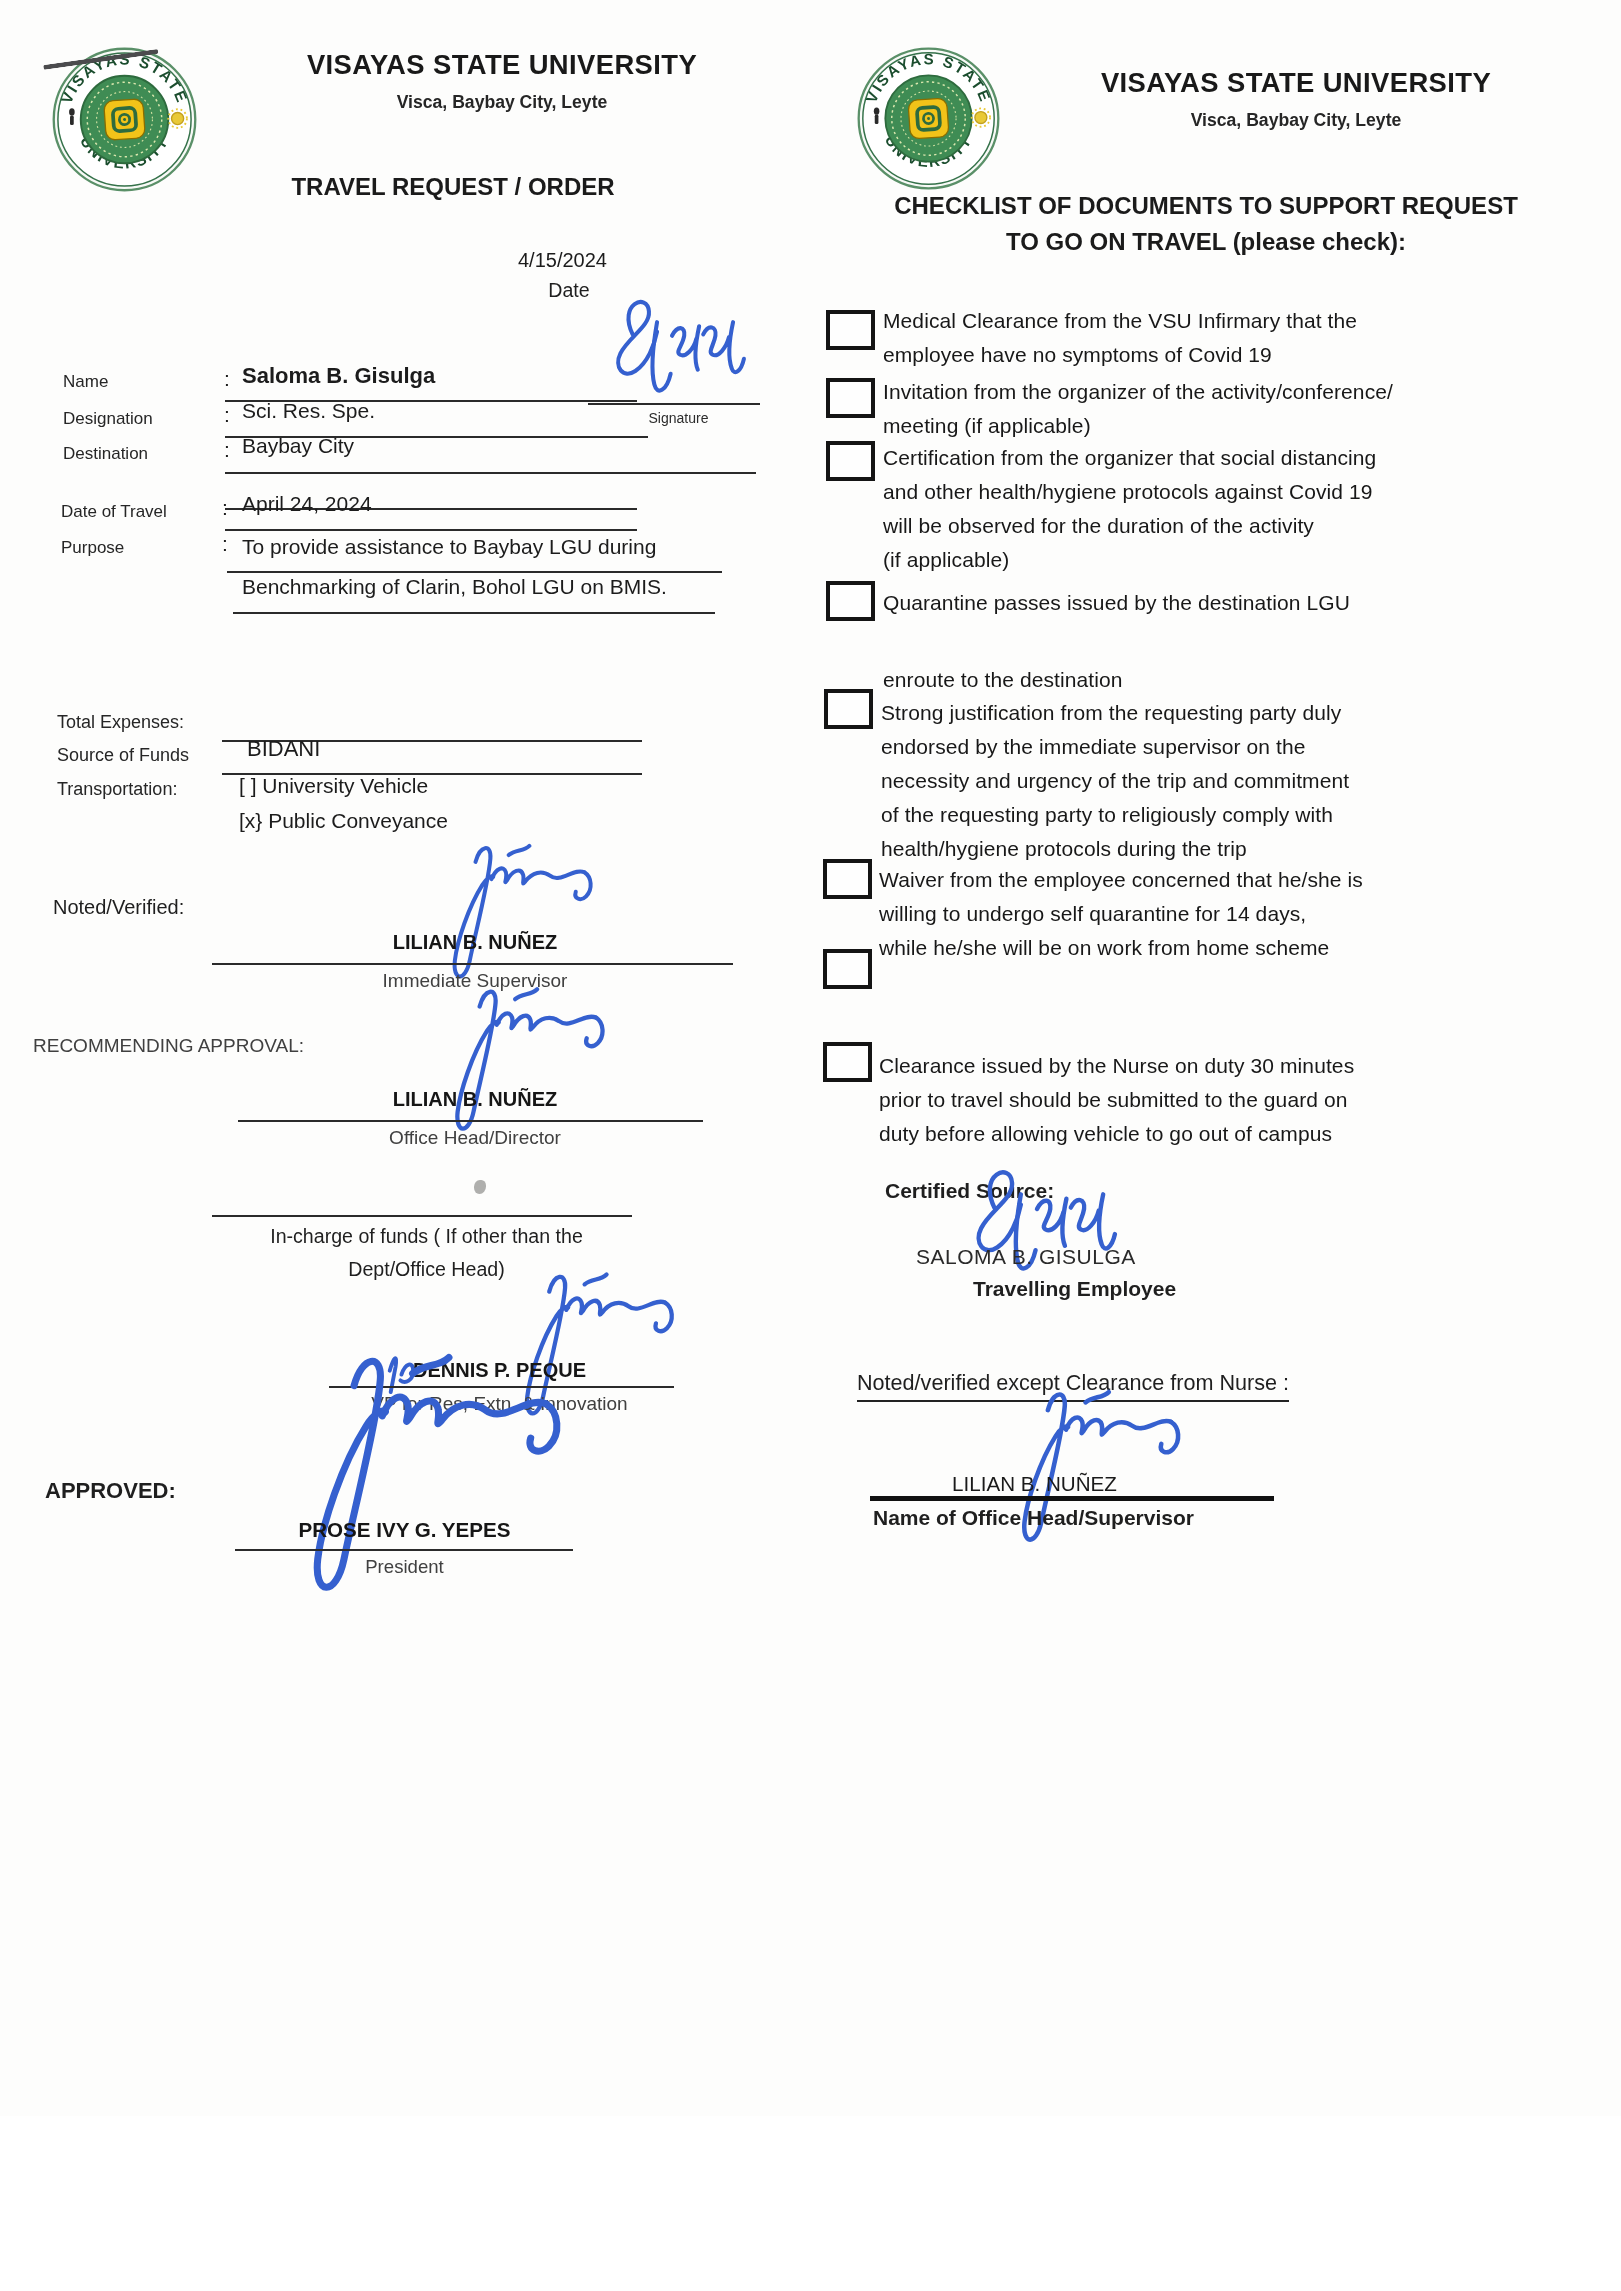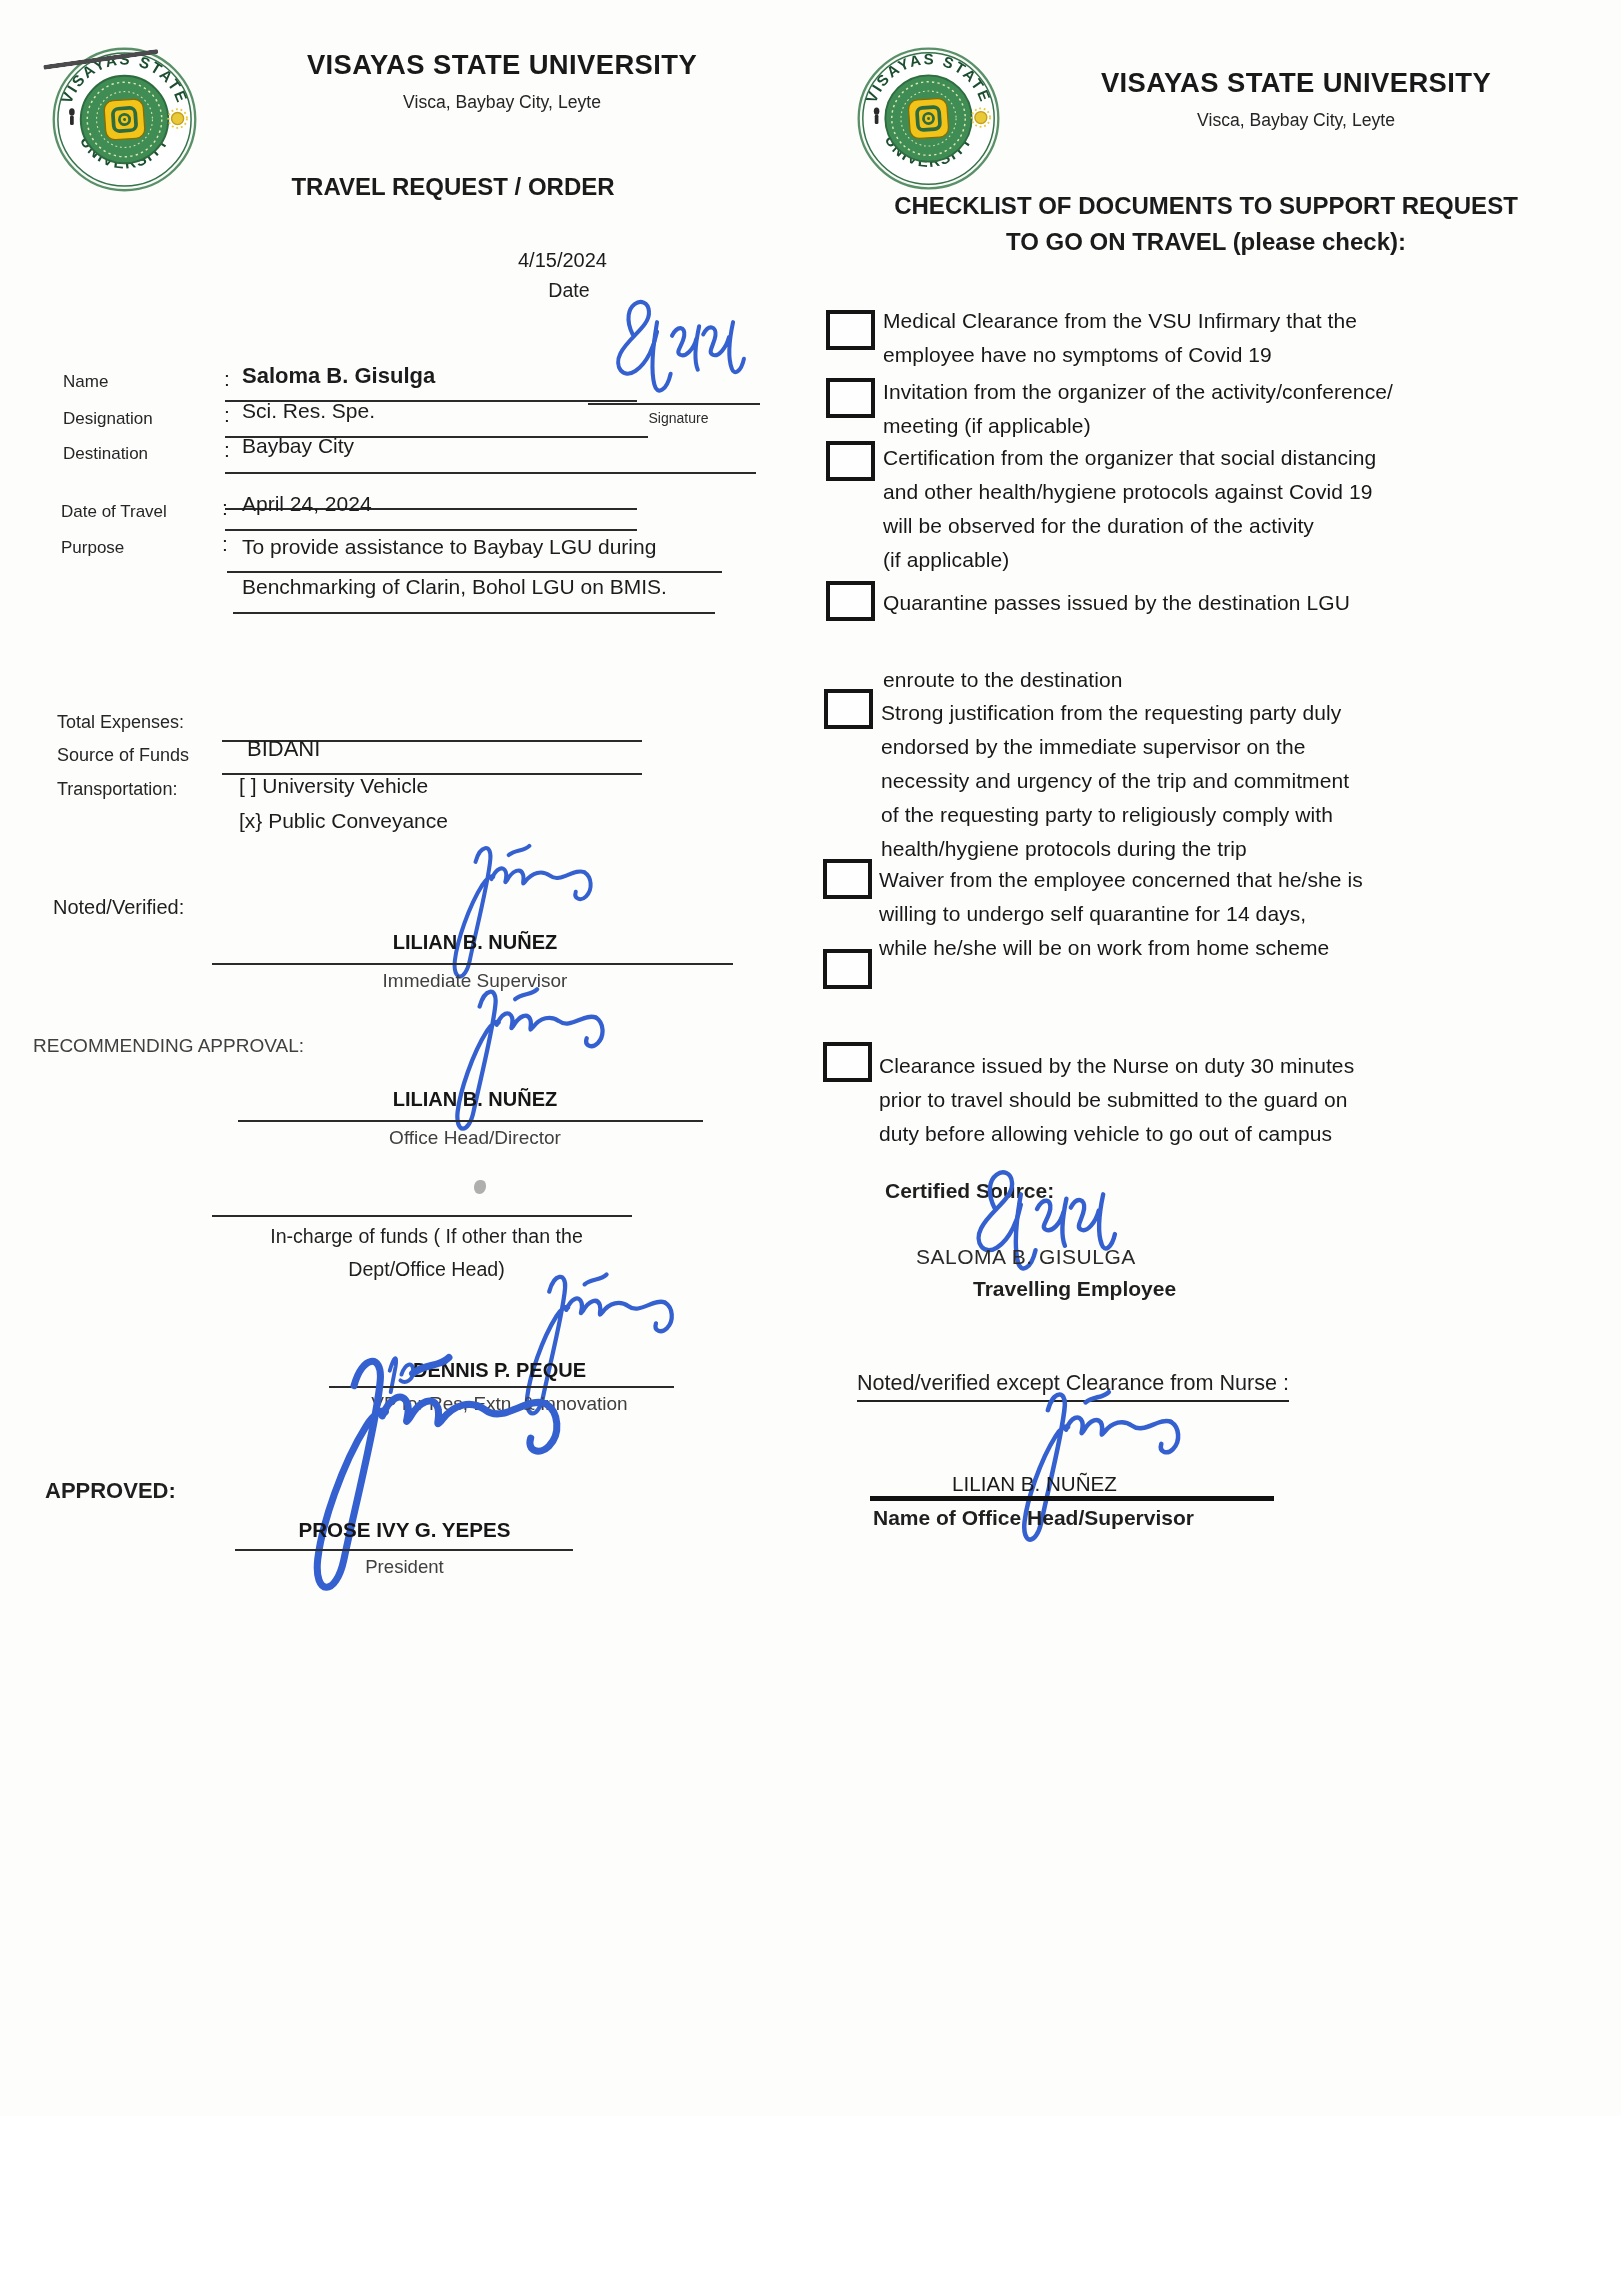--- a/index.html
+++ b/index.html
@@ -4,21 +4,21 @@
 <style>
   html,body{margin:0;padding:0;background:#ffffff;}
   .page{
     position:relative;width:1621px;height:2116px;background:#fdfdfc;
     font-family:"Liberation Sans",sans-serif;color:#1f1f1f;overflow:hidden;
   }
   .abs{position:absolute;}
   .center{text-align:center;}
   .b{font-weight:bold;}
   .univ-title{font-size:27.4px;font-weight:bold;letter-spacing:0.4px;color:#191919;}
-  .univ-addr{font-size:17.6px;color:#262626;}
+  .univ-addr{font-size:17.6px;color:#262626;font-weight:bold;}
   .form-title{font-size:24px;font-weight:bold;color:#1b1b1b;}
   .lbl{font-size:17px;color:#262626;}
   .lbl2{font-size:18px;color:#262626;}
   .val{font-size:21px;color:#1c1c1c;}
   .uline{height:0;border-top:2.9px solid #2b2b2b;}
   .thin{border-top-width:2px;}
   .thick{border-top:5.9px solid #111;}
   .chk{width:41px;height:32px;border:4.9px solid #141414;background:#fefefe;}
   .chk-item{font-size:21px;line-height:34px;white-space:pre-line;color:#181818;letter-spacing:0.1px;}
   .cap{font-size:19px;color:#404040;}

